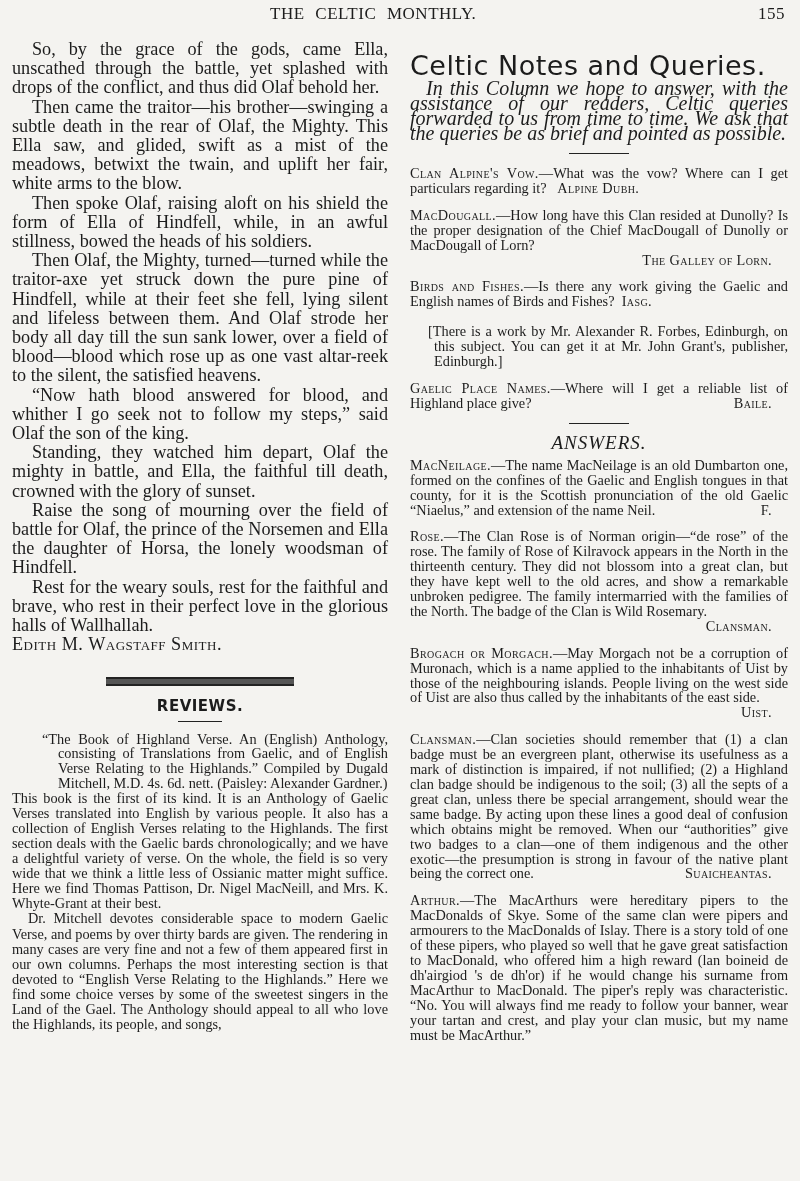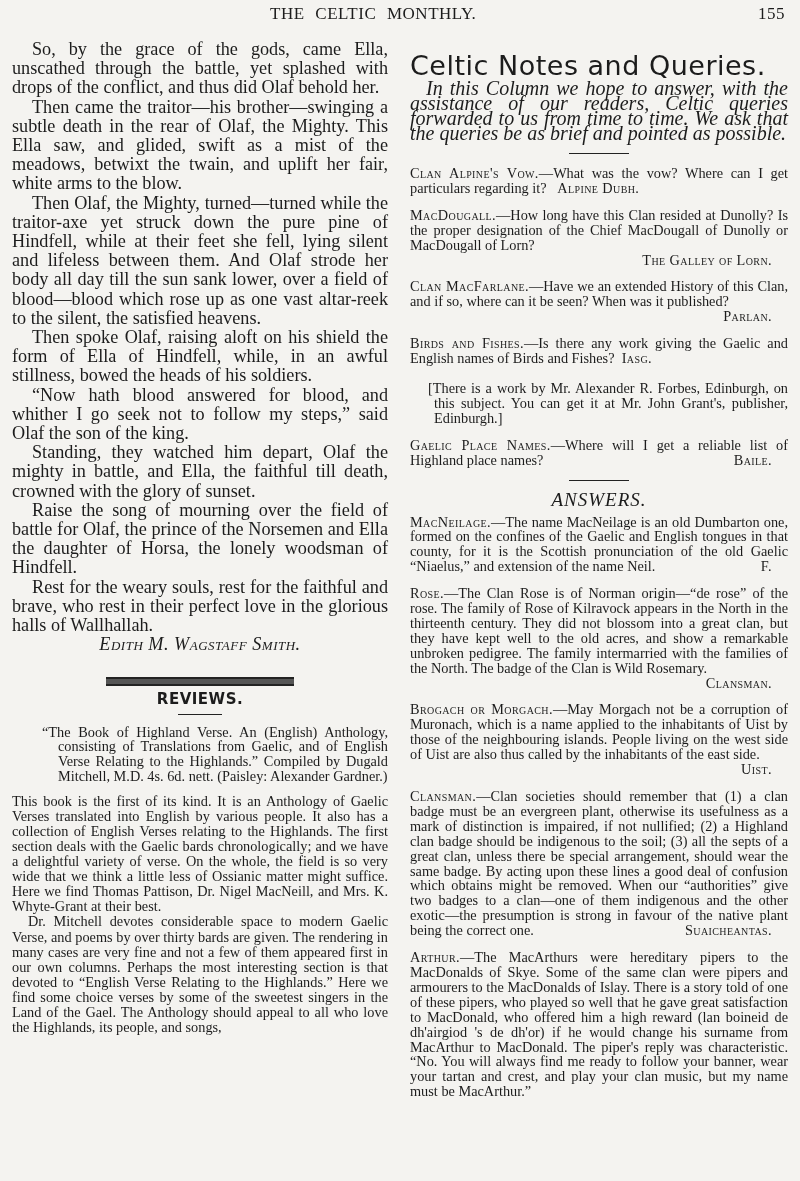--- a/index.html
+++ b/index.html
@@ -19,30 +19,30 @@
   .running-head .pgnum { position: absolute; right: 15px; top: 0; }
   .col {
     position: absolute; top: 40px;
     font-family: "Liberation Serif", serif;
     text-align: justify;
   }
   .col-left { left: 12px; width: 376px; }
   .col-right { left: 410px; width: 378px; }
 
   .story p { margin: 0; font-size: 18.2px; line-height: 19.2px; text-indent: 20px; }
-  .signature { text-align: center; font-size: 17px; margin: 4px 30px 0 0; font-variant: small-caps; letter-spacing: 0.5px; text-indent: 0 !important; font-style: italic; }
+  .signature { text-align: left; font-size: 17px; margin: 4px 30px 0 0; font-variant: small-caps; letter-spacing: 0.5px; text-indent: 0 !important; }
 
   .double-rule { margin: 22px auto 0; width: 188px; height: 5px; border-top: 2px solid #222; border-bottom: 2px solid #222; background: #555; }
-  .section-head { text-align: center; font-family: "DejaVu Sans", sans-serif; font-weight: bold; font-size: 15px; margin-top: 4px; letter-spacing: 0.5px; }
+  .section-head { text-align: center; font-family: "DejaVu Sans", sans-serif; font-weight: bold; font-size: 15px; margin-top: 11px; letter-spacing: 0.5px; }
   .short-rule { width: 44px; margin: 6px auto 0; border-top: 1.5px solid #222; }
 
   .review-citation { font-size: 14.3px; line-height: 14.8px; margin: 10px 0 0 0; padding-left: 46px; text-indent: -16px; text-align: justify; }
   .review-body p { margin: 0; font-size: 14.3px; line-height: 15.1px; text-indent: 0; }
   .review-body p + p { text-indent: 16px; }
-  .review-body { margin-top: 10px; }
+  .review-body { }
 
   .cnq-title { text-align: left; font-family: "DejaVu Sans", sans-serif; font-size: 27px; letter-spacing: 0.5px; margin-top: 10px; }
   .intro { font-style: italic; font-size: 20px; line-height: 15px; text-indent: 16px; }
   .rule-sm { width: 60px; margin: 12px auto 0; border-top: 1.5px solid #222; }
 
   .entry { font-size: 14.3px; line-height: 14.9px; margin-top: 12px; }
   .entry .head { font-variant: small-caps; letter-spacing: 0.4px; }
   .entry .sign { font-variant: small-caps; letter-spacing: 0.4px; }
   .entry .sign-right { display: block; text-align: right; padding-right: 16px; font-variant: small-caps; letter-spacing: 0.4px; }
   .entry .sign-inline { float: right; padding-right: 16px; font-variant: small-caps; letter-spacing: 0.4px; }
@@ -55,22 +55,22 @@
 
 <div class="running-head">
   <span class="title">THE CELTIC MONTHLY.</span>
   <span class="pgnum">155</span>
 </div>
 
 <div class="col col-left">
   <div class="story">
     <p>So, by the grace of the gods, came Ella, unscathed through the battle, yet splashed with drops of the conflict, and thus did Olaf behold her.</p>
     <p>Then came the traitor—his brother—swinging a subtle death in the rear of Olaf, the Mighty. This Ella saw, and glided, swift as a mist of the meadows, betwixt the twain, and uplift her fair, white arms to the blow.</p>
+    <p>Then spoke Olaf, raising aloft on his shield the form of Ella of Hindfell, while, in an awful stillness, bowed the heads of his soldiers.</p>
     <p>Then Olaf, the Mighty, turned—turned while the traitor-axe yet struck down the pure pine of Hindfell, while at their feet she fell, lying silent and lifeless between them. And Olaf strode her body all day till the sun sank lower, over a field of blood—blood which rose up as one vast altar-reek to the silent, the satisfied heavens.</p>
-    <p>Then spoke Olaf, raising aloft on his shield the form of Ella of Hindfell, while, in an awful stillness, bowed the heads of his soldiers.</p>
     <p>“Now hath blood answered for blood, and whither I go seek not to follow my steps,” said Olaf the son of the king.</p>
     <p>Standing, they watched him depart, Olaf the mighty in battle, and Ella, the faithful till death, crowned with the glory of sunset.</p>
     <p>Raise the song of mourning over the field of battle for Olaf, the prince of the Norsemen and Ella the daughter of Horsa, the lonely woodsman of Hindfell.</p>
     <p>Rest for the weary souls, rest for the faithful and brave, who rest in their perfect love in the glorious halls of Wallhallah.</p>
     <p class="signature">Edith M. Wagstaff Smith.</p>
   </div>
 
   <div class="double-rule"></div>
   <div class="section-head">REVIEWS.</div>
   <div class="short-rule"></div>
@@ -90,33 +90,29 @@
   <div class="entry">
     <span class="head">Clan Alpine's Vow.</span><span>—What was the vow? Where can I get particulars regarding it?</span>
     &nbsp;&nbsp;<span class="sign">Alpine Dubh.</span>
   </div>
 
   <div class="entry">
     <span class="head">MacDougall.</span><span>—How long have this Clan resided at Dunolly? Is the proper designation of the Chief MacDougall of Dunolly or MacDougall of Lorn?</span>
     <span class="sign-right">The Galley of Lorn.</span>
   </div>
 
-  <div class="entry clearfix">
-    <span class="head">Clan MacFarlane.</span><span>—Have we an extended History of this Clan, and if so, where can it be seen? When was it published?</span>
-    <span class="sign-inline">Parlan.</span>
-  </div>
 
   <div class="entry">
     <span class="head">Birds and Fishes.</span><span>—Is there any work giving the Gaelic and English names of Birds and Fishes?</span>
     &nbsp;<span class="sign">Iasg.</span>
     <div class="editor-note">[There is a work by Mr. Alexander R. Forbes, Edinburgh, on this subject. You can get it at Mr. John Grant's, publisher, Edinburgh.]</div>
   </div>
 
   <div class="entry clearfix">
-    <span class="head">Gaelic Place Names.</span><span>—Where will I get a reliable list of Highland place names?</span>
+    <span class="head">Gaelic Place Names.</span><span>—Where will I get a reliable list of Highland place give?</span>
     <span class="sign-inline">Baile.</span>
   </div>
 
   <div class="rule-sm"></div>
   <div class="answers-head">ANSWERS.</div>
 
   <div class="entry clearfix" style="margin-top:4px">
     <span class="head">MacNeilage.</span><span>—The name MacNeilage is an old Dumbarton one, formed on the confines of the Gaelic and English tongues in that county, for it is the Scottish pronunciation of the old Gaelic “Niaelus,” and extension of the name Neil.</span>
     <span class="sign-inline">F.</span>
   </div>

